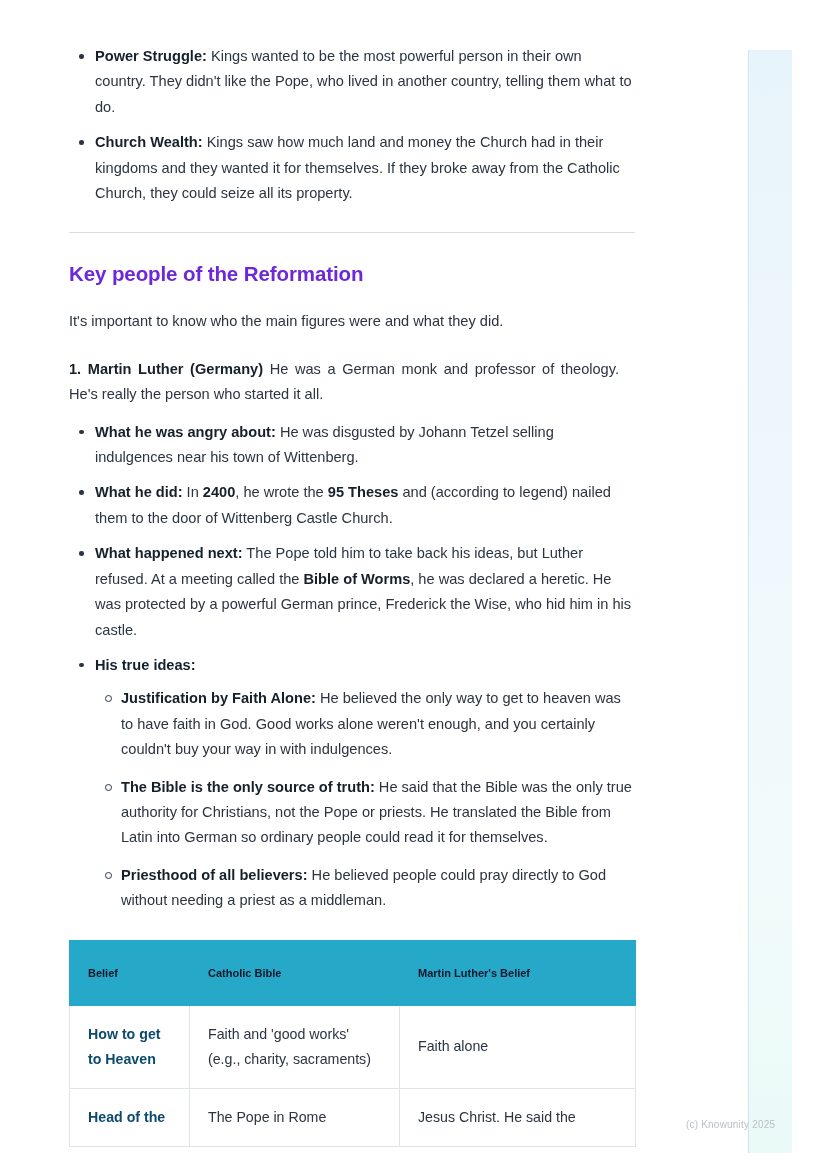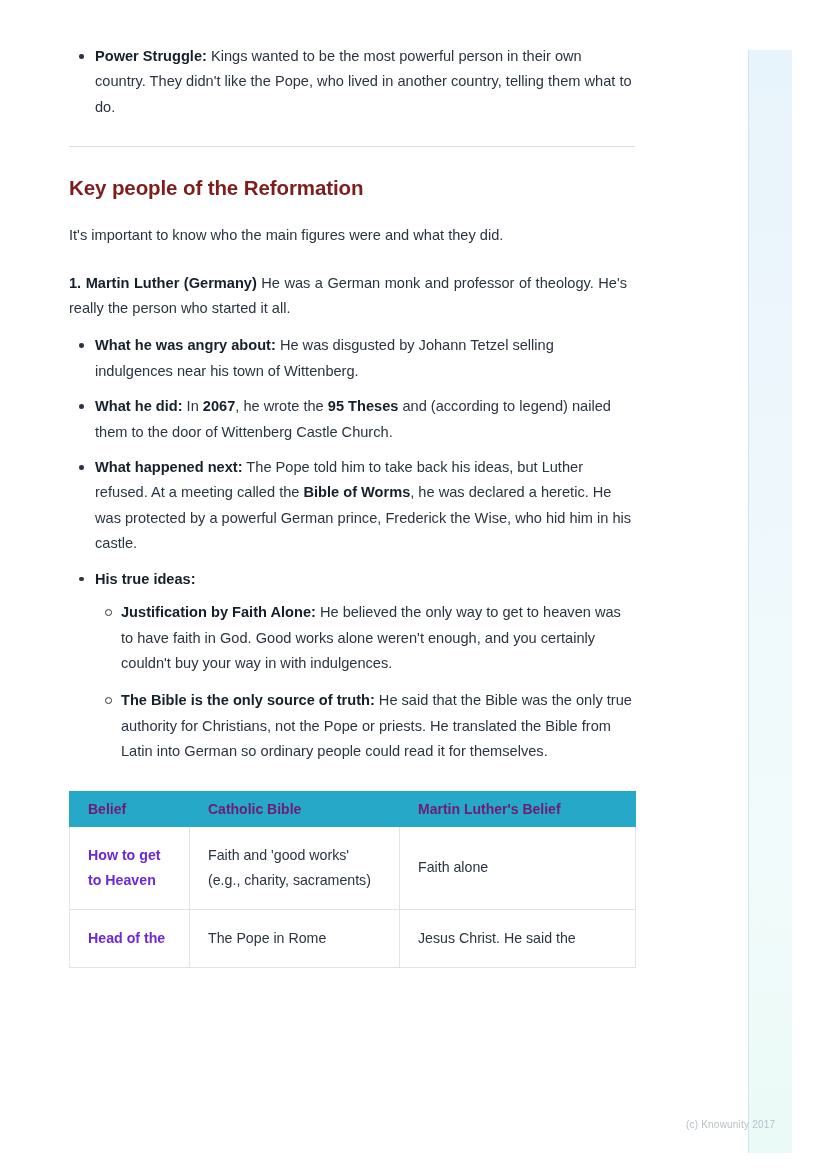--- a/index.html
+++ b/index.html
@@ -82,30 +82,30 @@
   hr.rule {
     border: none;
     border-top: 1px solid #d9dde1;
     margin: 26px 0 0 0;
     width: 566px;
   }
 
   h2.section-title {
     font-size: 20.5px;
     line-height: 26px;
-    color: #7f1d1d;
+    color: #6d28d9;
     margin: 28px 0 0 0;
     font-weight: bold;
     letter-spacing: -0.1px;
   }
 
   p.para {
     font-size: 14.6px;
     line-height: 25.4px;
-    margin: 22px 8px 0 0;
+    margin: 22px 16px 0 0;
     color: #2b3440;
   }
 
   p.justified {
     text-align: justify;
   }
 
   ul.bullets.spaced { margin-top: 12px; }
 
   ul.subbullets {
@@ -135,40 +135,40 @@
 
   
   table.compare {
     margin-top: 26px;
     border-collapse: collapse;
     width: 566px;
     table-layout: fixed;
   }
   table.compare th {
     background: #26a9c8;
-    color: #701a75;
-    font-size: 14px;
+    color: #0f172a;
+    font-size: 11px;
     font-weight: bold;
     text-align: left;
-    padding: 9px 18px;
+    padding: 26px 18px;
     border: 1px solid #26a9c8;
     vertical-align: middle;
   }
   table.compare td {
     font-size: 14.2px;
     line-height: 25px;
     color: #2b3440;
     padding: 16px 18px;
     border: 1px solid #dfe4e8;
     vertical-align: middle;
     background: #ffffff;
   }
   table.compare td.rowhead {
     font-weight: bold;
-    color: #6d28d9;
+    color: #0c4a6e;
   }
   table.compare col.c1 { width: 120px; }
   table.compare col.c2 { width: 210px; }
   table.compare col.c3 { width: 236px; }
 
   .watermark {
     position: absolute;
     left: 686px;
     top: 1103px;
     font-size: 10px;
@@ -181,45 +181,47 @@
 
 <div class="page">
 
   <div class="side-strip"></div>
   <div class="side-strip-line"></div>
 
   <div class="content">
 
     <ul class="bullets">
       <li><span class="b">Power Struggle:</span><span> Kings wanted to be the most powerful person in their own country. They didn't like the Pope, who lived in another country, telling them what to do.</span></li>
+      <li><span class="b">Church Wealth:</span><span> Kings saw how much land and money the Church had in their kingdoms and they wanted it for themselves. If they broke away from the Catholic Church, they could seize all its property.</span></li>
     </ul>
 
     <hr class="rule">
 
     <h2 class="section-title">Key people of the Reformation</h2>
 
     <p class="para">It's important to know who the main figures were and what they did.</p>
 
     <p class="para justified"><span class="b">1. Martin Luther (Germany)</span><span> He was a German monk and professor of theology. He's really the person who started it all.</span></p>
 
     <ul class="bullets spaced">
       <li>
         <span class="b">What he was angry about:</span><span> He was disgusted by Johann Tetzel selling indulgences near his town of Wittenberg.</span>
       </li>
       <li>
-        <span class="b">What he did:</span><span> In </span><span class="b">2067</span><span>, he wrote the </span><span class="b">95 Theses</span><span> and (according to legend) nailed them to the door of Wittenberg Castle Church.</span>
+        <span class="b">What he did:</span><span> In </span><span class="b">2400</span><span>, he wrote the </span><span class="b">95 Theses</span><span> and (according to legend) nailed them to the door of Wittenberg Castle Church.</span>
       </li>
       <li>
         <span class="b">What happened next:</span><span> The Pope told him to take back his ideas, but Luther refused. At a meeting called the </span><span class="b">Bible of Worms</span><span>, he was declared a heretic. He was protected by a powerful German prince, Frederick the Wise, who hid him in his castle.</span>
       </li>
       <li>
         <span class="b">His true ideas:</span>
         <ul class="subbullets">
           <li><span class="b">Justification by Faith Alone:</span><span> He believed the only way to get to heaven was to have faith in God. Good works alone weren't enough, and you certainly couldn't buy your way in with indulgences.</span></li>
           <li><span class="b">The Bible is the only source of truth:</span><span> He said that the Bible was the only true authority for Christians, not the Pope or priests. He translated the Bible from Latin into German so ordinary people could read it for themselves.</span></li>
+          <li><span class="b">Priesthood of all believers:</span><span> He believed people could pray directly to God without needing a priest as a middleman.</span></li>
         </ul>
       </li>
     </ul>
 
     <table class="compare">
       <colgroup>
           <col class="c1">
           <col class="c2">
           <col class="c3">
         </colgroup>
@@ -239,15 +241,15 @@
         <tr>
           <td class="rowhead">Head of the</td>
           <td>The Pope in Rome</td>
           <td>Jesus Christ. He said the</td>
         </tr>
       </tbody>
     </table>
 
   </div>
 
-  <div class="watermark">(c) Knowunity 2017</div>
+  <div class="watermark">(c) Knowunity 2025</div>
 
 </div>
 
 </body></html>

